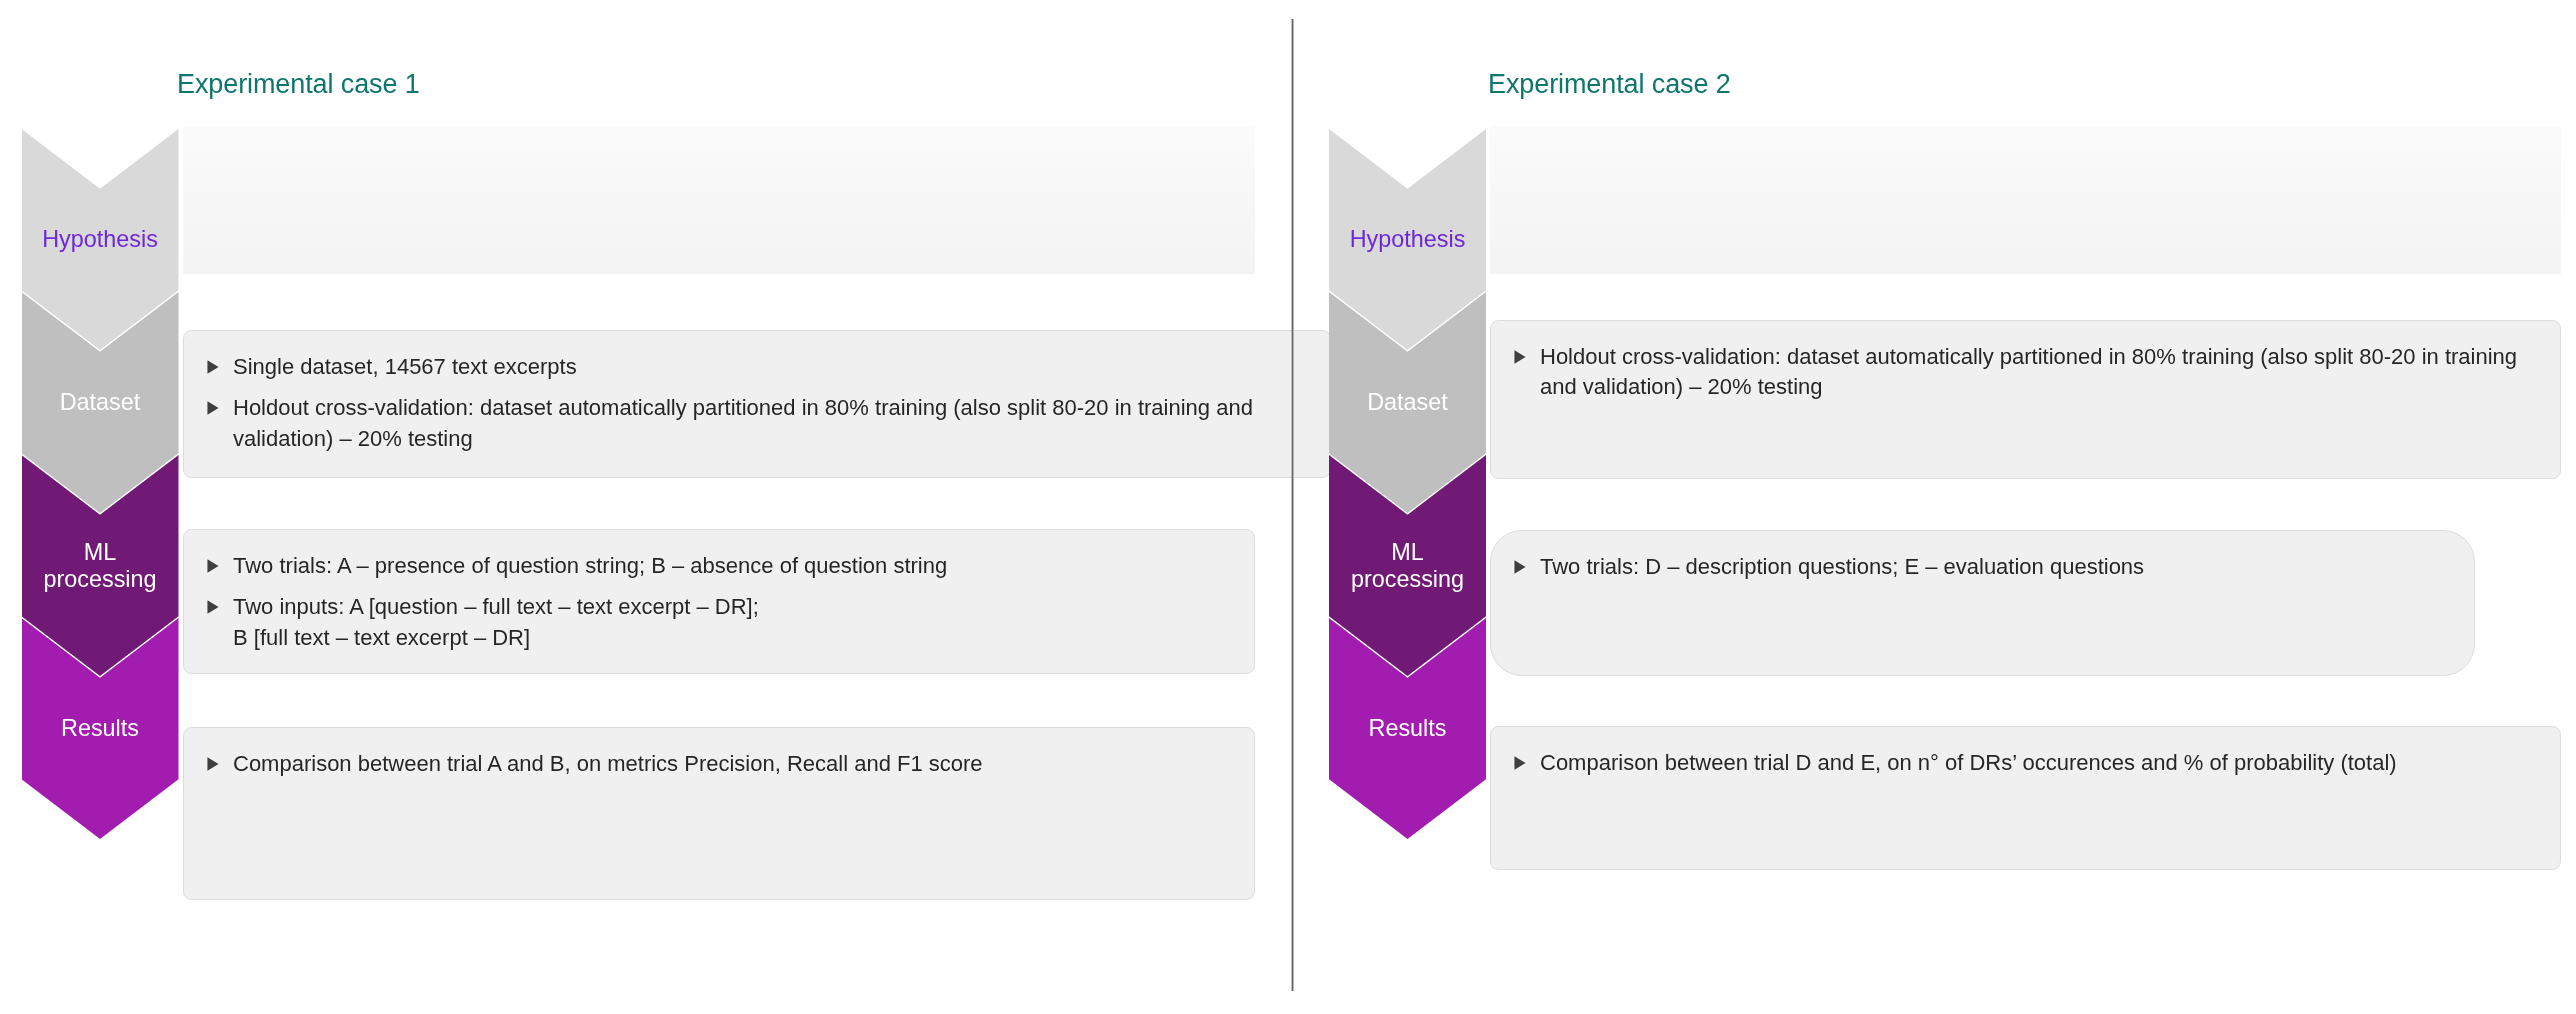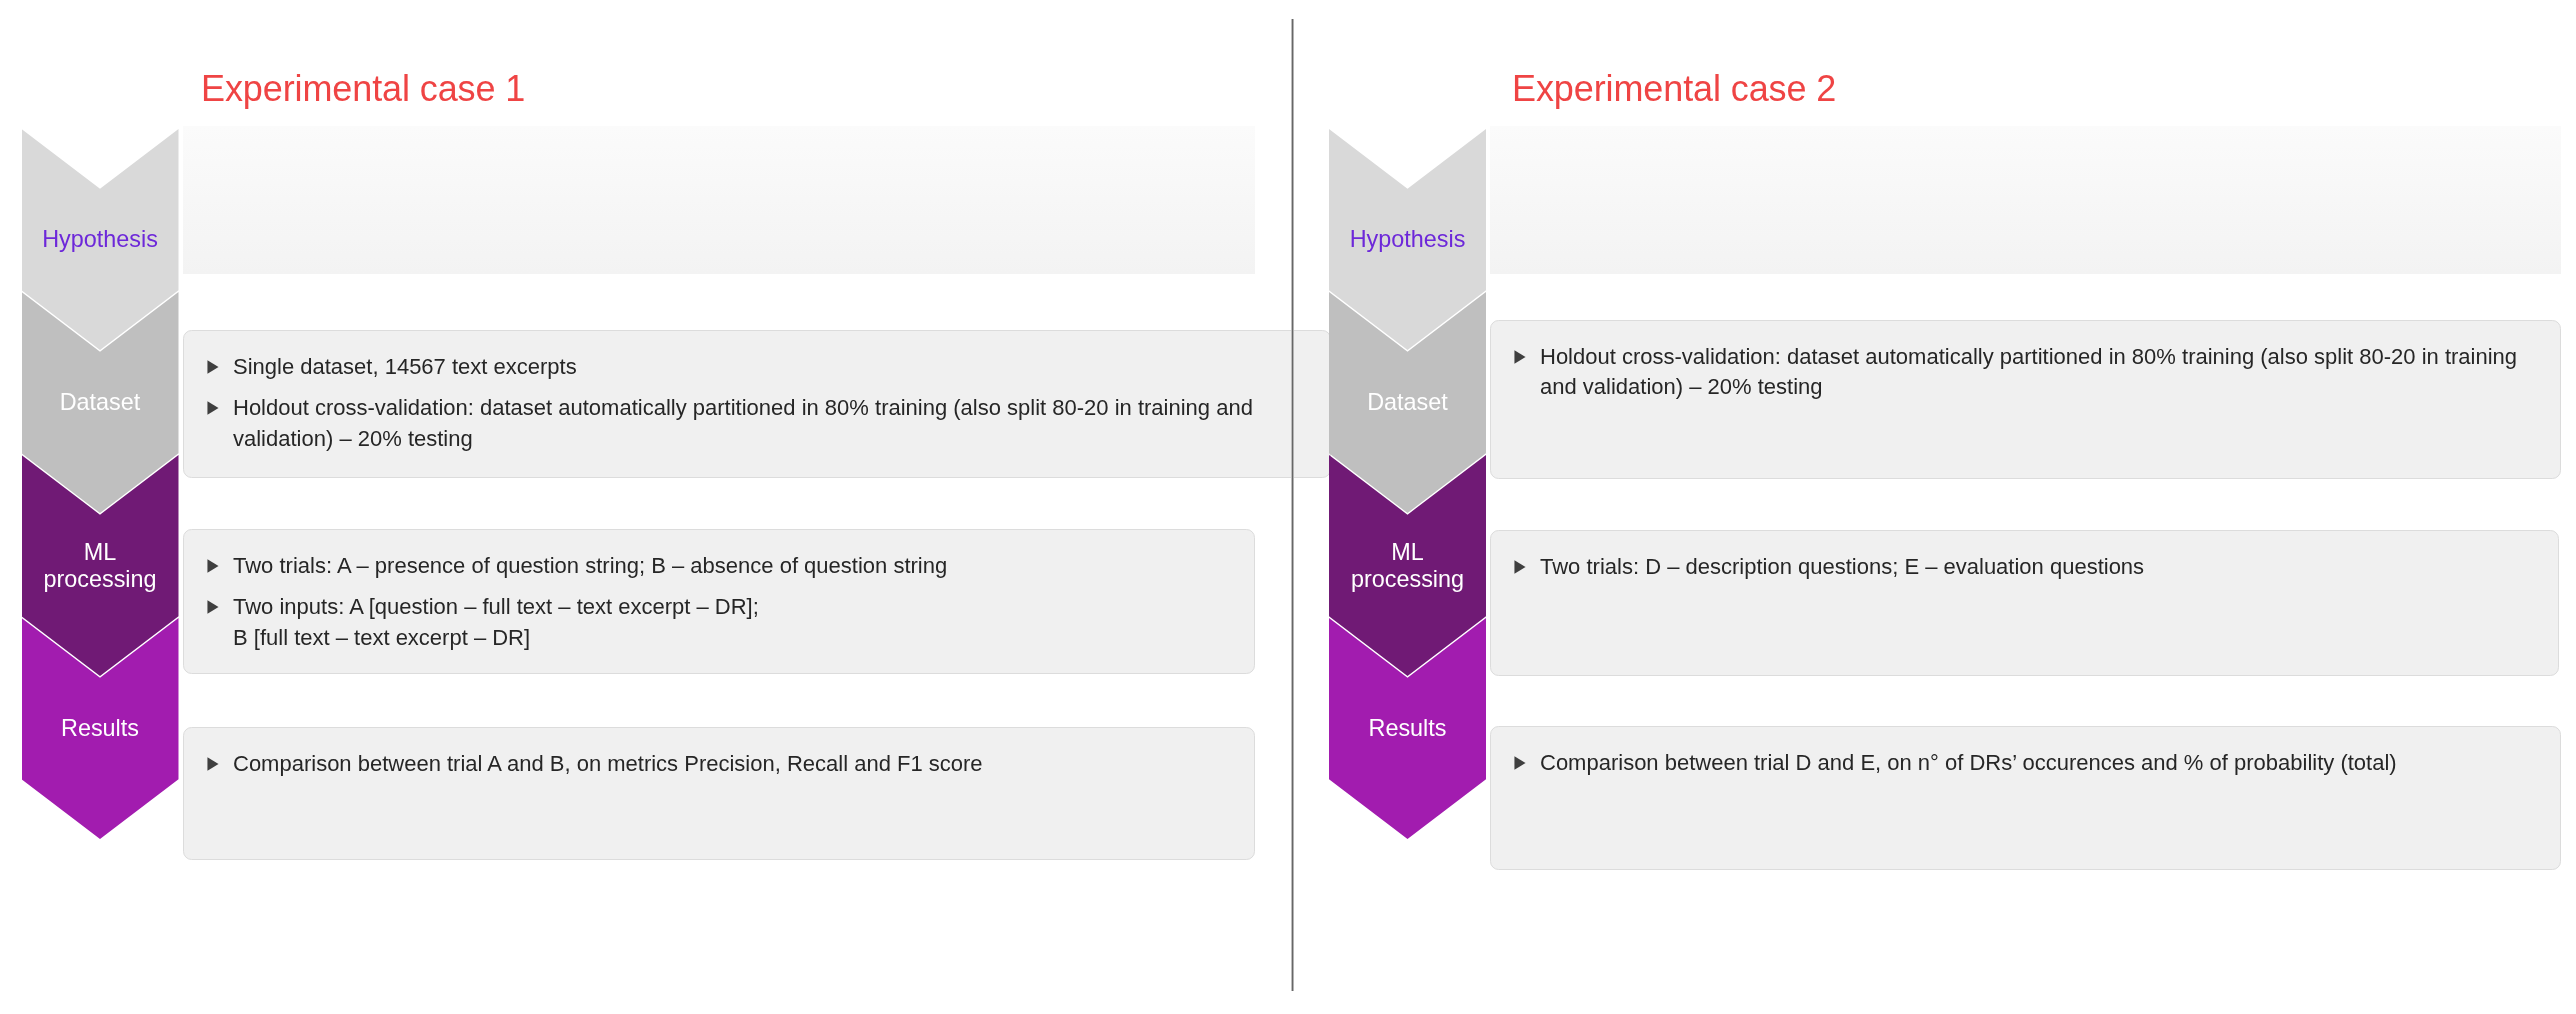--- a/index.html
+++ b/index.html
@@ -24,26 +24,25 @@
   .panel {
     position: absolute;
     top: 0;
     height: 1015px;
   }
   #panel-1 { left: 0px;    width: 1292px; }
   #panel-2 { left: 1292px; width: 1284px; }
 
   .panel-title {
     position: absolute;
-    font-size: 36px;
-    color: #ef4444;
+    font-size: 27px;
+    color: #0f766e;
     letter-spacing: -0.1px;
     white-space: nowrap;
     line-height: 1;
-    margin-left: 24px;
   }
   #panel-1 .panel-title { left: 177px; top: 71px; }
   #panel-2 .panel-title { left: 196px; top: 71px; }
 
   
   .divider {
     position: absolute;
     left: 1291px;
     top: 18.5px;
     width: 2.5px;
@@ -127,31 +126,31 @@
   #p1-hypothesis .chevron  { left: 21.5px;  top: 129px;  width: 157px; height: 221px; }
   #p1-hypothesis .contentbox { left: 183px; top: 126px; width: 1072px; height: 148px; }
 
   #p1-dataset .chevron     { left: 21.5px;  top: 292px;  width: 157px; height: 221px; }
   #p1-dataset .contentbox  { left: 183px; top: 330px;  width: 1148px; height: 148px; }
 
   #p1-ml .chevron          { left: 21.5px;  top: 455px;  width: 157px; height: 221px; }
   #p1-ml .contentbox       { left: 183px; top: 529px;  width: 1072px; height: 145px; }
 
   #p1-results .chevron     { left: 21.5px;  top: 618px; width: 157px; height: 221px; }
-  #p1-results .contentbox  { left: 183px; top: 727px; width: 1072px; height: 133px; }
+  #p1-results .contentbox  { left: 183px; top: 727px; width: 1072px; height: 173px; }
 
   
   #p2-hypothesis .chevron  { left: 37px;  top: 129px;  width: 157px; height: 221px; }
   #p2-hypothesis .contentbox { left: 198px; top: 126px; width: 1071px; height: 148px; }
 
   #p2-dataset .chevron     { left: 37px;  top: 292px;  width: 157px; height: 221px; }
   #p2-dataset .contentbox  { left: 198px; top: 320px;  width: 1071px; height: 159px; }
 
   #p2-ml .chevron          { left: 37px;  top: 455px;  width: 157px; height: 221px; }
-  #p2-ml .contentbox       { left: 198px; top: 530px;  width: 1069px; height: 146px; }
+  #p2-ml .contentbox       { left: 198px; top: 530px;  width: 985px; height: 146px; border-radius: 32px; }
 
   #p2-results .chevron     { left: 37px;  top: 618px; width: 157px; height: 221px; }
   #p2-results .contentbox  { left: 198px; top: 726px; width: 1071px; height: 144px; }
 </style>
 </head>
 <body>
 
 <div class="canvas">
 
   <div class="panel" id="panel-1">

